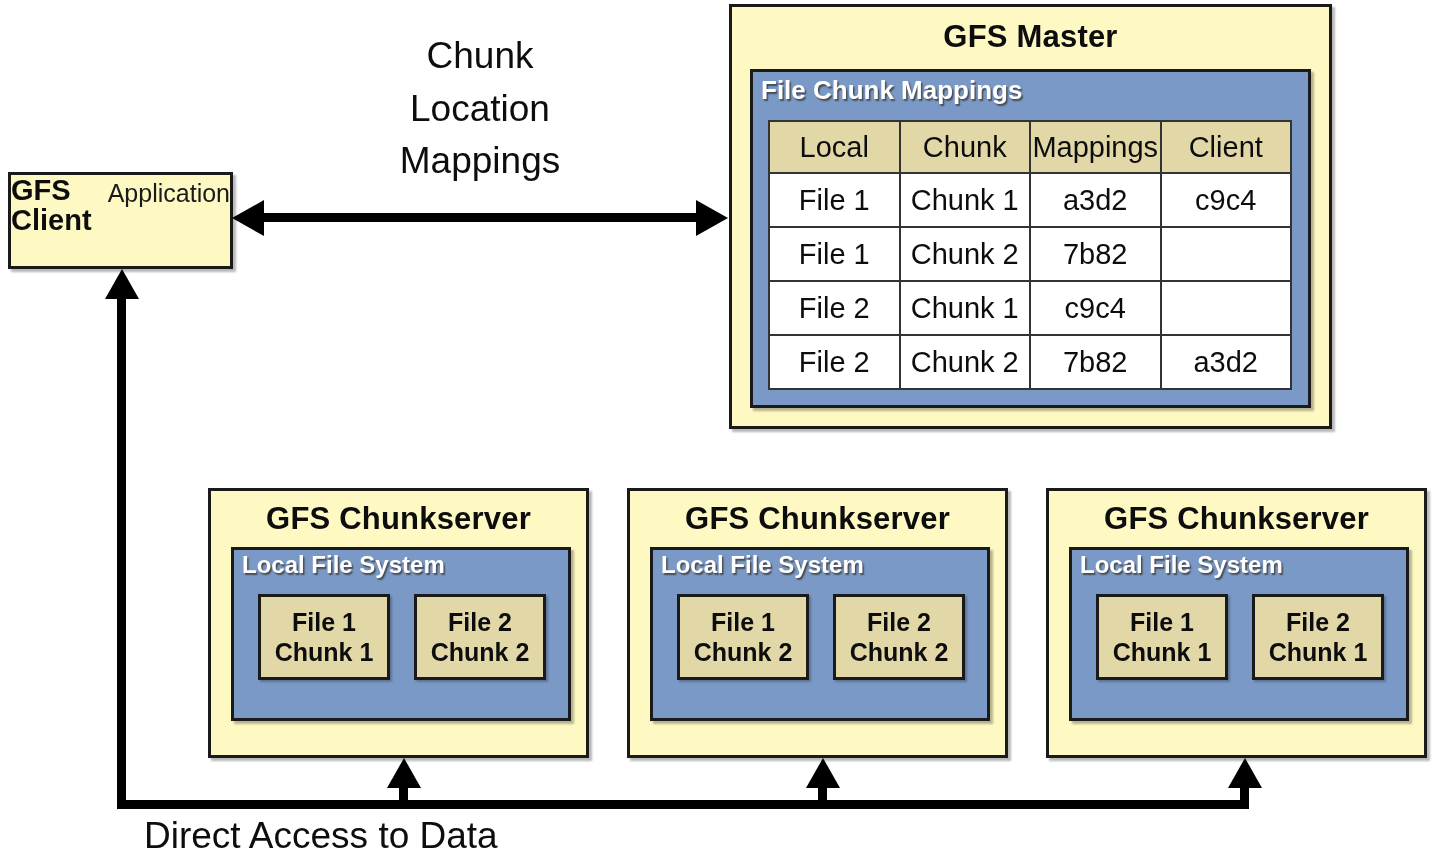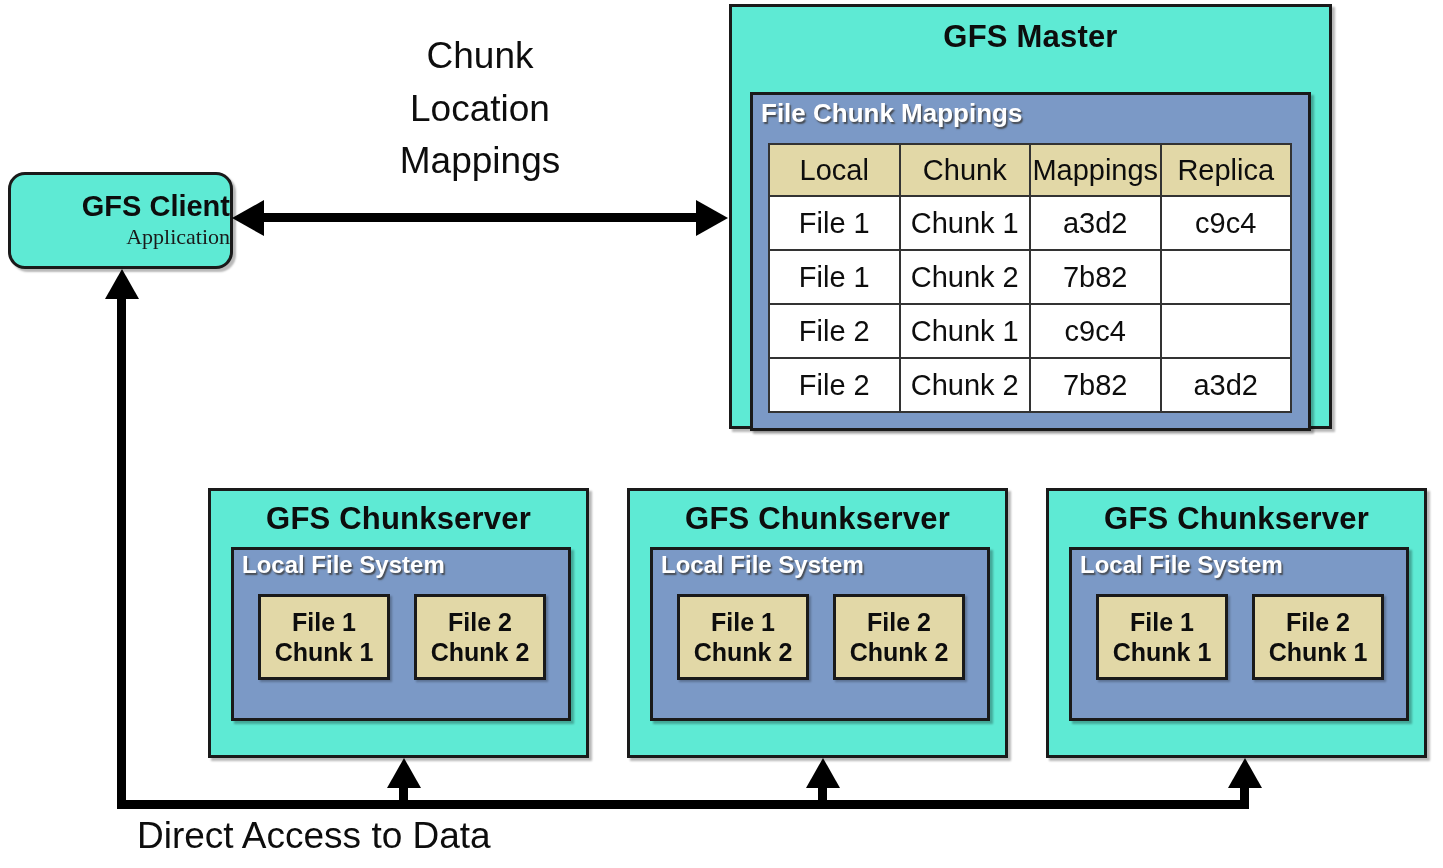--- a/index.html
+++ b/index.html
@@ -15,21 +15,21 @@
     position: relative;
     width: 1443px;
     height: 868px;
     background: #ffffff;
     overflow: hidden;
   }
   .abs { position: absolute; }
 
   
   .gray-box {
-    background: #5eead4;
+    background: #fef9c3;
     border: 3px solid #1a1a1a;
     box-sizing: border-box;
     box-shadow: 3px 3px 2px rgba(0,0,0,0.28);
   }
   .blue-box {
     background: #7b99c6;
     border: 3px solid #1a1a1a;
     box-sizing: border-box;
     box-shadow: 3px 3px 2px rgba(0,0,0,0.28);
   }
@@ -56,38 +56,36 @@
     font-weight: bold;
     font-size: 26px;
     color: #ffffff;
     text-shadow: 1.5px 1.5px 1.5px rgba(60,60,60,0.85);
     padding-left: 8px;
   }
 
   
   #gfs-client {
     display: flex;
-    flex-direction: column;
-    align-items: flex-end;
+    flex-direction: row;
+    align-items: flex-start;
     justify-content: center;
-    border-radius: 17px;
   }
   #gfs-client .client-name {
     font-weight: bold;
     font-size: 29px;
     line-height: 1.05;
     color: #0d0d0d;
   }
   #gfs-client .client-sub {
     font-weight: normal;
-    font-size: 22px;
+    font-size: 25px;
     line-height: 1.2;
     margin-top: 3px;
     color: #1a1a1a;
-    font-family: Liberation Serif, serif;
   }
 
   
   .free-label {
     font-size: 37px;
     line-height: 1.42;
     text-align: center;
     color: #0d0d0d;
     white-space: pre-line;
   }
@@ -165,32 +163,32 @@
   </div>
 
   <div class="abs arrow-left" style="left:232px; top:200px;"></div>
   <div class="abs seg-h" style="left:262px; top:213px; width:440px;"></div>
   <div class="abs arrow-right" style="left:696px; top:200px;"></div>
 
   <div class="abs gray-box" style="left:729px; top:4px; width:603px; height:425px;">
 
     <div class="box-title" style="margin-top:12px;">GFS Master</div>
 
-    <div class="blue-box abs" style="left:18px; top:62px; width:561px; height:339px;margin-top:23px;">
+    <div class="blue-box abs" style="left:18px; top:62px; width:561px; height:339px;">
 
       <div class="blue-title" style="margin-top:3px;">File Chunk Mappings</div>
 
       <div class="abs" style="left:15px; top:48px; width:524px; height:260px;">
         <table class="mapping-table" id="mapping-table">
           <thead>
             <tr>
               <th>Local</th>
               <th>Chunk</th>
               <th>Mappings</th>
-              <th>Replica</th>
+              <th>Client</th>
             </tr>
           </thead>
           <tbody>
             <tr>
               <td>File 1</td>
               <td>Chunk 1</td>
               <td>a3d2</td>
               <td>c9c4</td>
             </tr>
             <tr>
@@ -279,15 +277,15 @@
 
   <div class="abs seg-v" style="left:399px; top:786px; height:23px;"></div>
   <div class="abs arrow-up" style="left:387px; top:758px;"></div>
 
   <div class="abs seg-v" style="left:818px; top:786px; height:23px;"></div>
   <div class="abs arrow-up" style="left:806px; top:758px;"></div>
 
   <div class="abs seg-v" style="left:1240px; top:786px; height:23px;"></div>
   <div class="abs arrow-up" style="left:1228px; top:758px;"></div>
 
-  <div class="abs bottom-caption" style="left:137px; top:815px;">Direct Access to Data</div>
+  <div class="abs bottom-caption" style="left:144px; top:815px;">Direct Access to Data</div>
 
 </div>
 
 </body></html>

